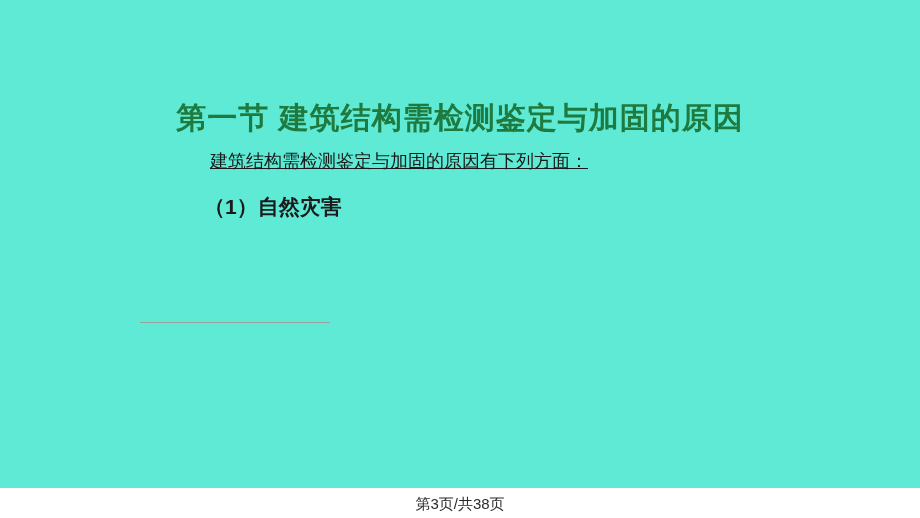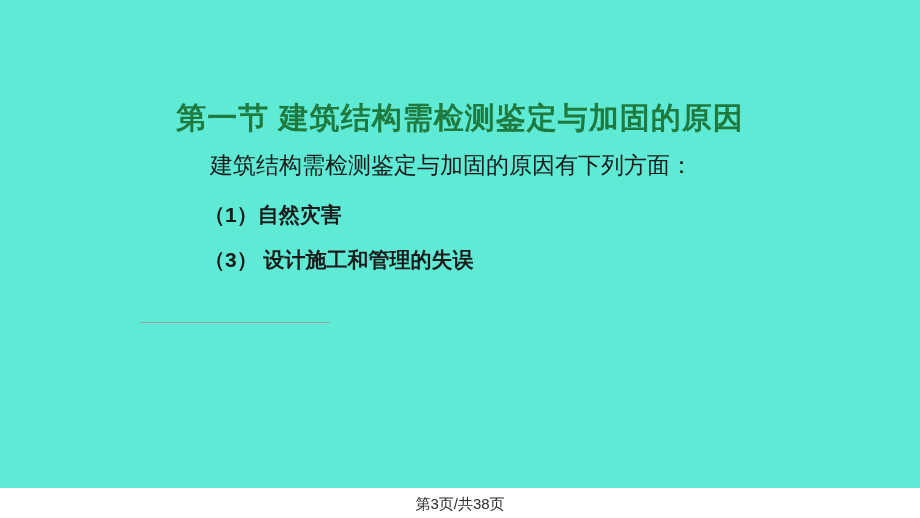--- a/index.html
+++ b/index.html
@@ -33,24 +33,25 @@
     letter-spacing: 1px;
     white-space: nowrap;
   }
   .body-block {
     position: absolute;
     left: 180px;
     top: 148px;
     width: 680px;
   }
   .lead-line {
-    font-size: 23px;
+    font-size: 18px;
     color: #1a1a1a;
     margin: 0 0 16px 30px;
     line-height: 1.5;
+    text-decoration: underline;
   }
   .bullet-line {
     font-size: 21px;
     color: #1a1a1a;
     margin: 0 0 14px 24px;
     line-height: 1.5;
     font-weight: bold;
   }
   .rule {
     position: absolute;
@@ -81,21 +82,20 @@
 </head>
 <body>
 
 <div class="slide">
 
   <h1 class="slide-title">第一节  建筑结构需检测鉴定与加固的原因</h1>
 
   <div class="body-block">
     <p class="lead-line">建筑结构需检测鉴定与加固的原因有下列方面：</p>
     <p class="bullet-line">（1）自然灾害</p>
-    <p class="bullet-line">（3） 设计施工和管理的失误</p>
   </div>
 
   <div class="rule"></div>
 
   <div class="footer-bar"></div>
   <div class="page-number">第3页/共38页</div>
 
 </div>
 
 </body></html>

